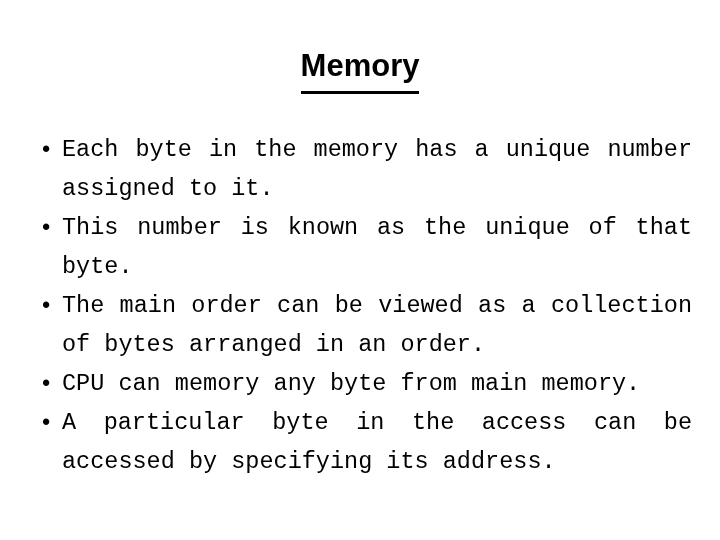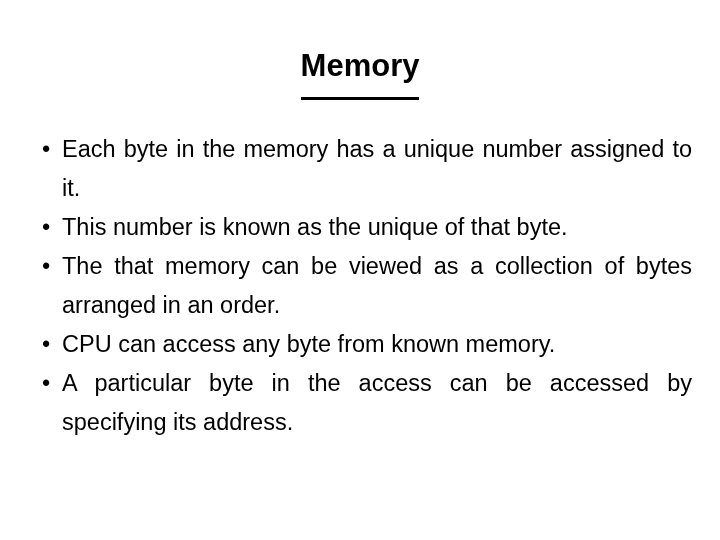--- a/index.html
+++ b/index.html
@@ -32,21 +32,21 @@
     text-align: center;
     font-size: 31px;
     font-weight: bold;
     line-height: 40px;
     letter-spacing: 0px;
     color: #000000;
   }
   .slide-title .title-text {
     display: inline-block;
     border-bottom: 3px solid #000000;
-    padding-bottom: 11px;
+    padding-bottom: 5px;
   }
 
   .body-block {
     position: absolute;
     left: 28px;
     top: 130px;
     width: 664px;
   }
 
   .bullet-list {
@@ -77,20 +77,21 @@
     top: 0;
     width: 14px;
     line-height: 39px;
     font-size: 23.5px;
     text-align: left;
     color: #000000;
   }
 
   .bullet-text {
     display: block;
+    font-family: Liberation Mono, monospace;
   }
 </style>
 </head>
 <body>
 
 <div class="slide">
 
   <div class="slide-title">
     <span class="title-text">Memory</span>
   </div>
@@ -103,26 +104,26 @@
         <span class="bullet-text">Each byte in the memory has a unique number assigned to it.</span>
       </li>
 
       <li class="bullet-item">
         <span class="bullet-marker">•</span>
         <span class="bullet-text">This number is known as the unique of that byte.</span>
       </li>
 
       <li class="bullet-item">
         <span class="bullet-marker">•</span>
-        <span class="bullet-text">The that memory can be viewed as a collection of bytes arranged in an order.</span>
+        <span class="bullet-text">The main order can be viewed as a collection of bytes arranged in an order.</span>
       </li>
 
       <li class="bullet-item single-line">
         <span class="bullet-marker">•</span>
-        <span class="bullet-text">CPU can access any byte from known memory.</span>
+        <span class="bullet-text">CPU can memory any byte from main memory.</span>
       </li>
 
       <li class="bullet-item">
         <span class="bullet-marker">•</span>
         <span class="bullet-text">A particular byte in the access can be accessed by specifying its address.</span>
       </li>
 
     </ul>
   </div>
 

